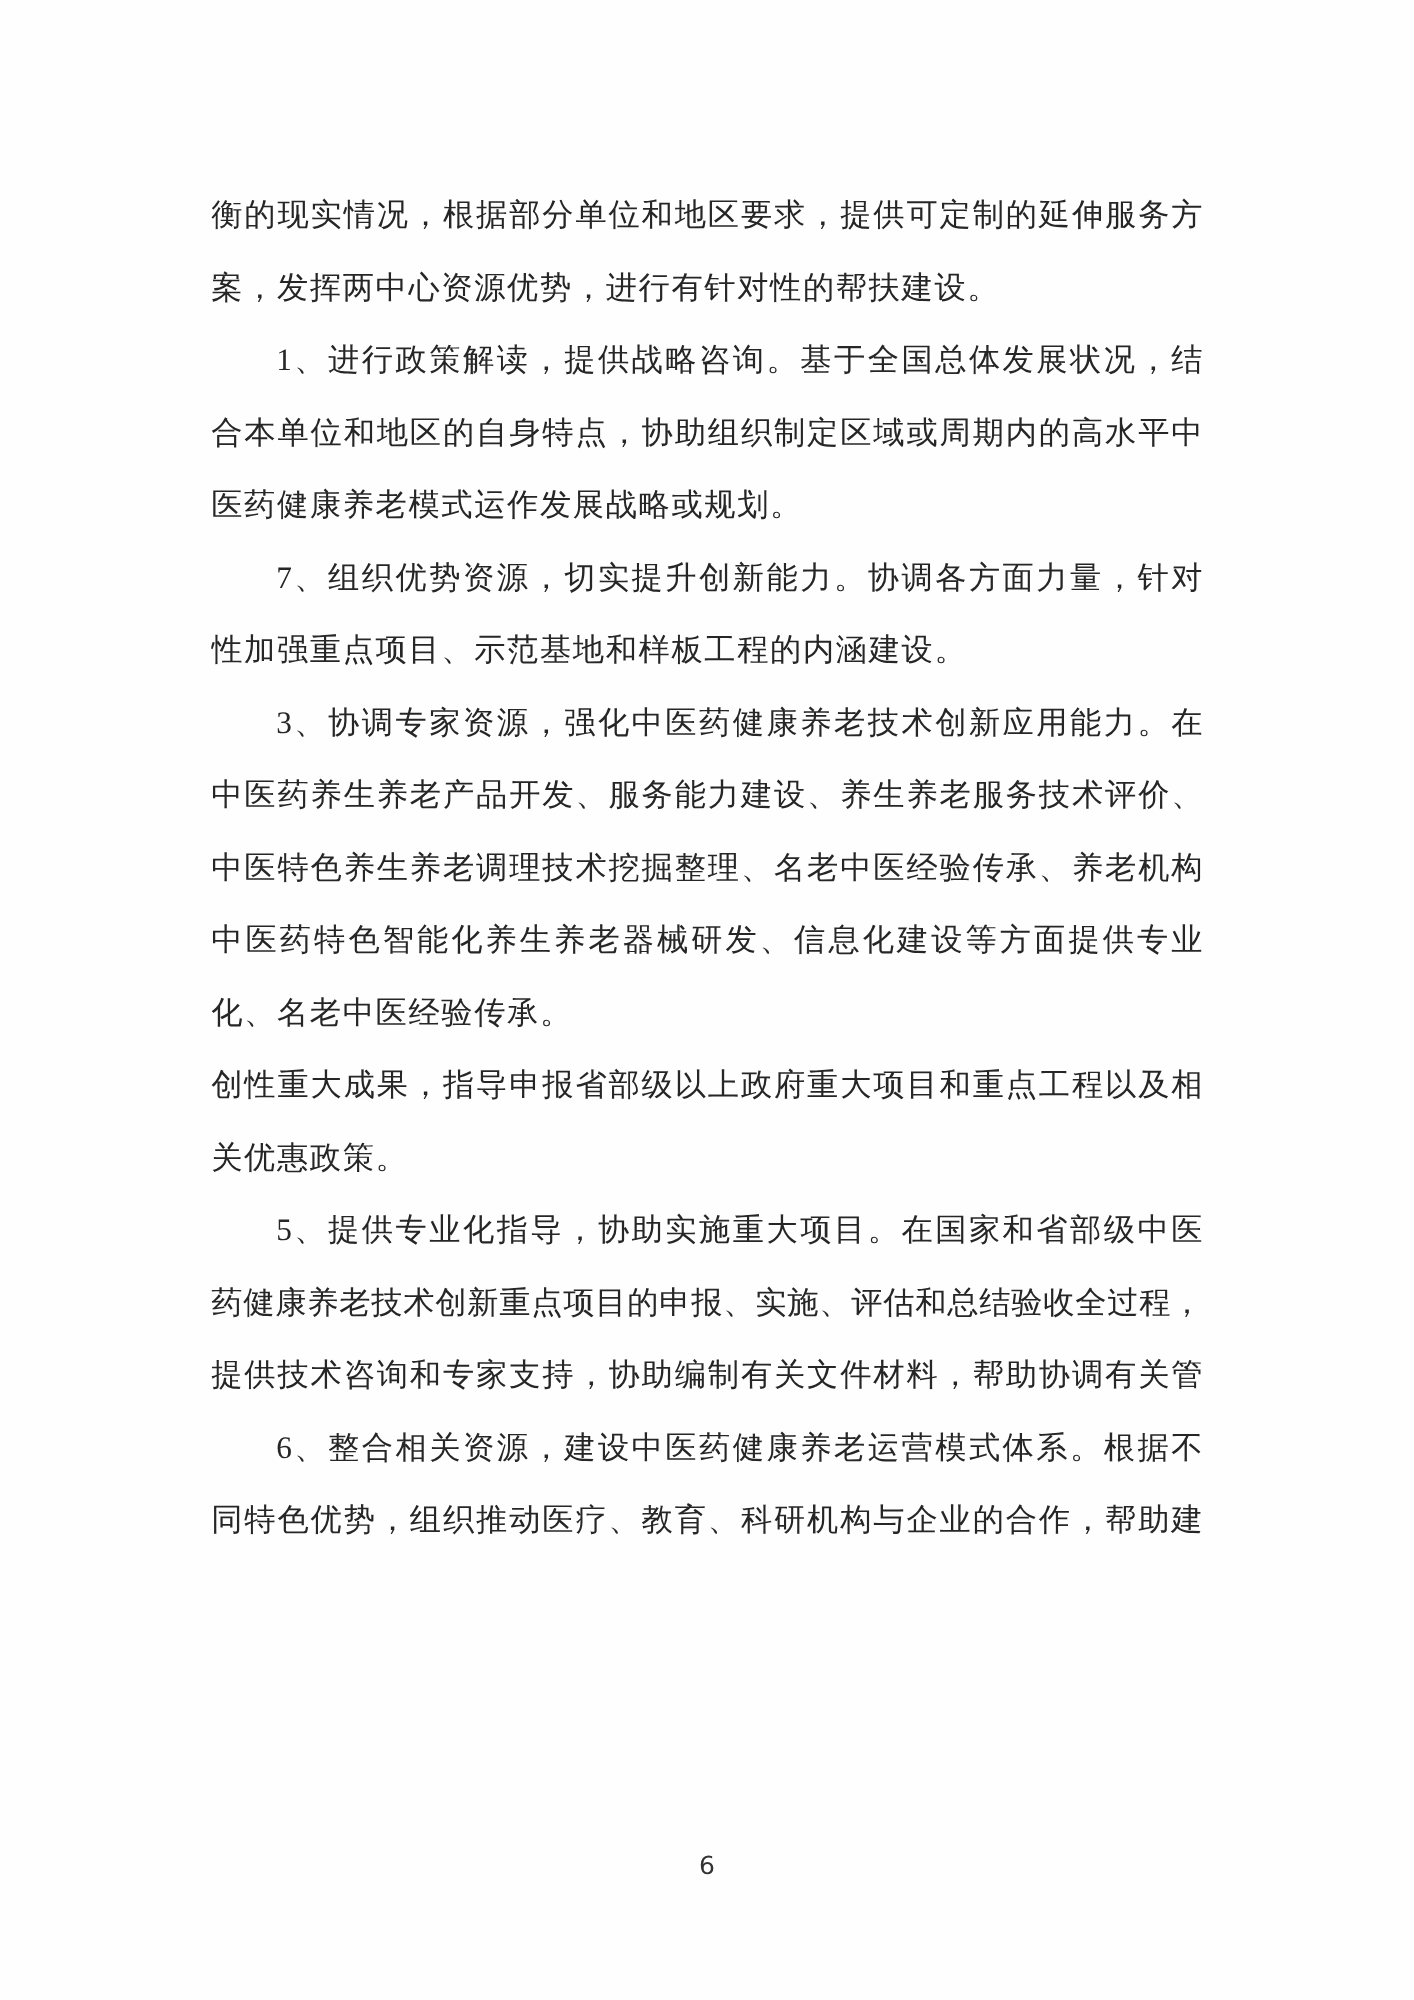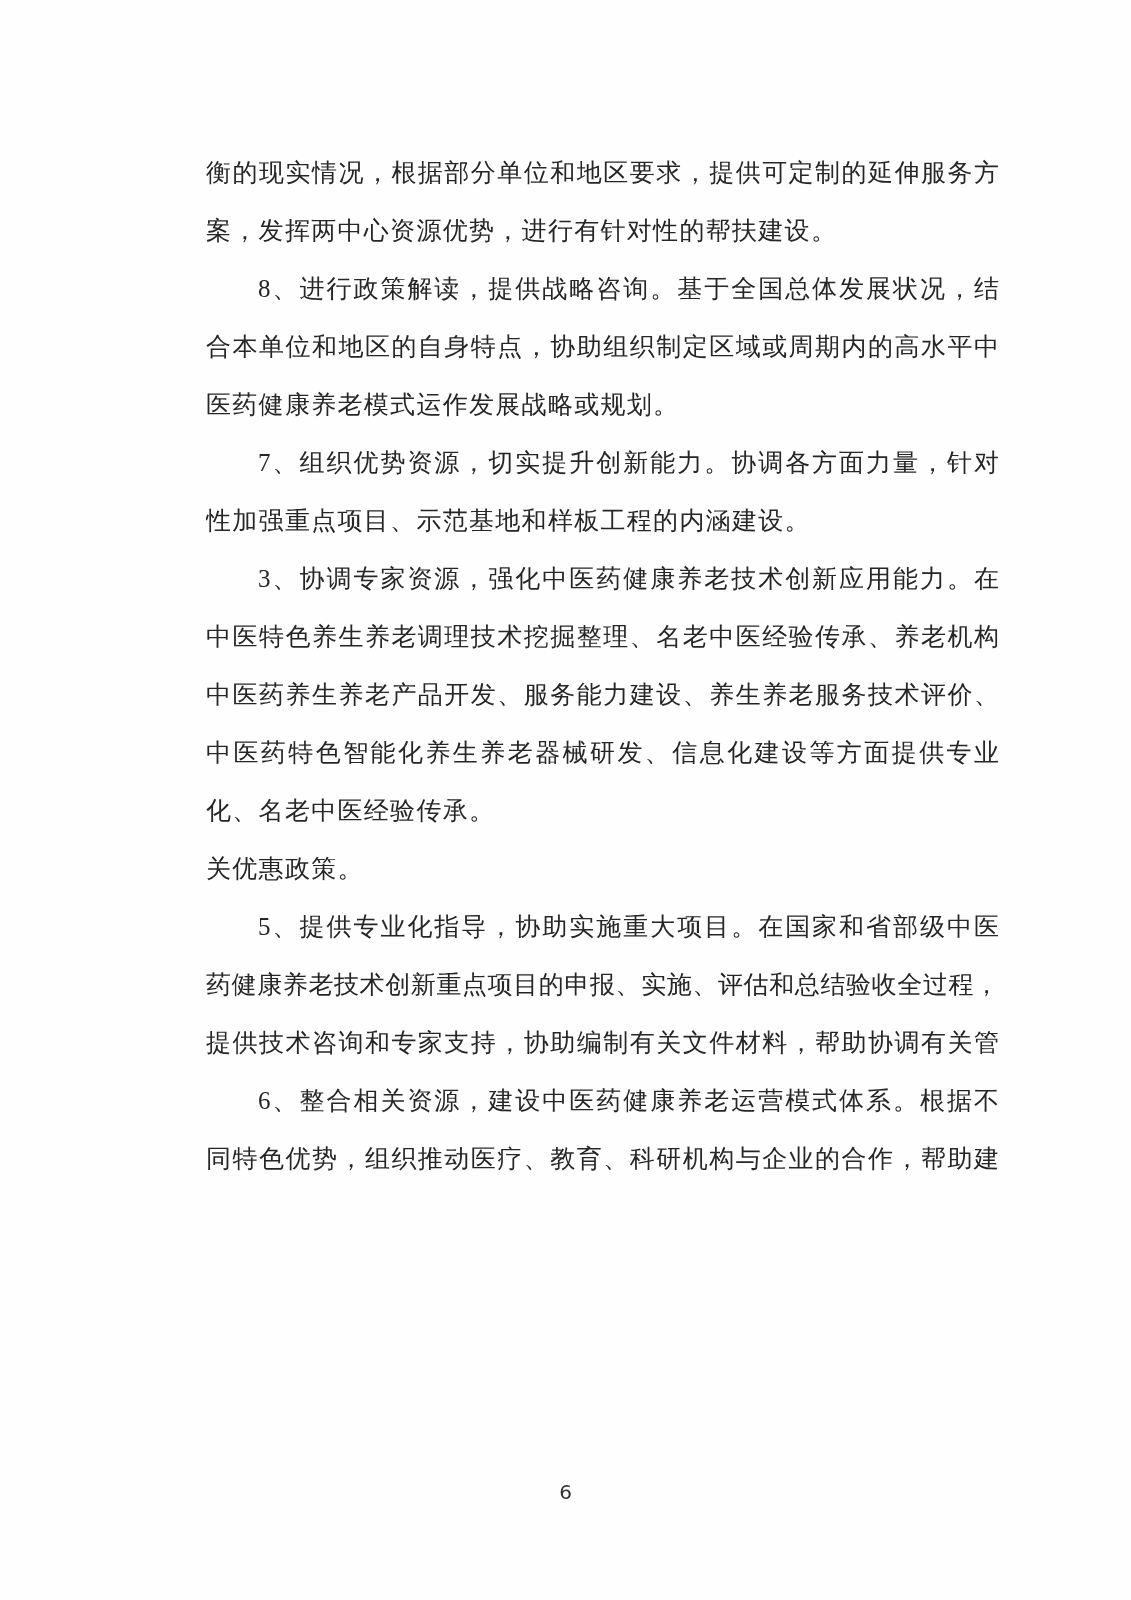--- a/index.html
+++ b/index.html
@@ -14,21 +14,20 @@
     background: #fefefe;
     overflow: hidden;
     font-family: "Liberation Serif", serif;
     color: #262626;
   }
   .textblock {
     position: absolute;
     left: 169px;
     top: 144px;
     width: 793px;
-    margin-left: 37px;
   }
   .tline {
     height: 58px;
     line-height: 58px;
     font-size: 25px;
     overflow: hidden;
   }
   
   .just {
     text-align: justify;
@@ -60,33 +59,34 @@
 </style>
 </head>
 <body>
 
 <div class="page">
   <div class="textblock">
 
     <div class="tline just">衡的现实情况，根据部分单位和地区要求，提供可定制的延伸服务方</div>
     <div class="tline end">案，发挥两中心资源优势，进行有针对性的帮扶建设。</div>
 
-    <div class="tline just ind">8、进行政策解读，提供战略咨询。基于全国总体发展状况，结</div>
+    <div class="tline just ind">1、进行政策解读，提供战略咨询。基于全国总体发展状况，结</div>
     <div class="tline just">合本单位和地区的自身特点，协助组织制定区域或周期内的高水平中</div>
     <div class="tline end">医药健康养老模式运作发展战略或规划。</div>
 
     <div class="tline just ind">7、组织优势资源，切实提升创新能力。协调各方面力量，针对</div>
     <div class="tline end">性加强重点项目、示范基地和样板工程的内涵建设。</div>
 
     <div class="tline just ind">3、协调专家资源，强化中医药健康养老技术创新应用能力。在</div>
+    <div class="tline just">中医药养生养老产品开发、服务能力建设、养生养老服务技术评价、</div>
     <div class="tline just">中医特色养生养老调理技术挖掘整理、名老中医经验传承、养老机构</div>
-    <div class="tline just">中医药养生养老产品开发、服务能力建设、养生养老服务技术评价、</div>
     <div class="tline just">中医药特色智能化养生养老器械研发、信息化建设等方面提供专业</div>
     <div class="tline end">化、名老中医经验传承。</div>
 
+    <div class="tline just">创性重大成果，指导申报省部级以上政府重大项目和重点工程以及相</div>
     <div class="tline end">关优惠政策。</div>
 
     <div class="tline just ind">5、提供专业化指导，协助实施重大项目。在国家和省部级中医</div>
     <div class="tline just">药健康养老技术创新重点项目的申报、实施、评估和总结验收全过程，</div>
     <div class="tline just">提供技术咨询和专家支持，协助编制有关文件材料，帮助协调有关管</div>
 
     <div class="tline just ind">6、整合相关资源，建设中医药健康养老运营模式体系。根据不</div>
     <div class="tline just">同特色优势，组织推动医疗、教育、科研机构与企业的合作，帮助建</div>
 
   </div>

